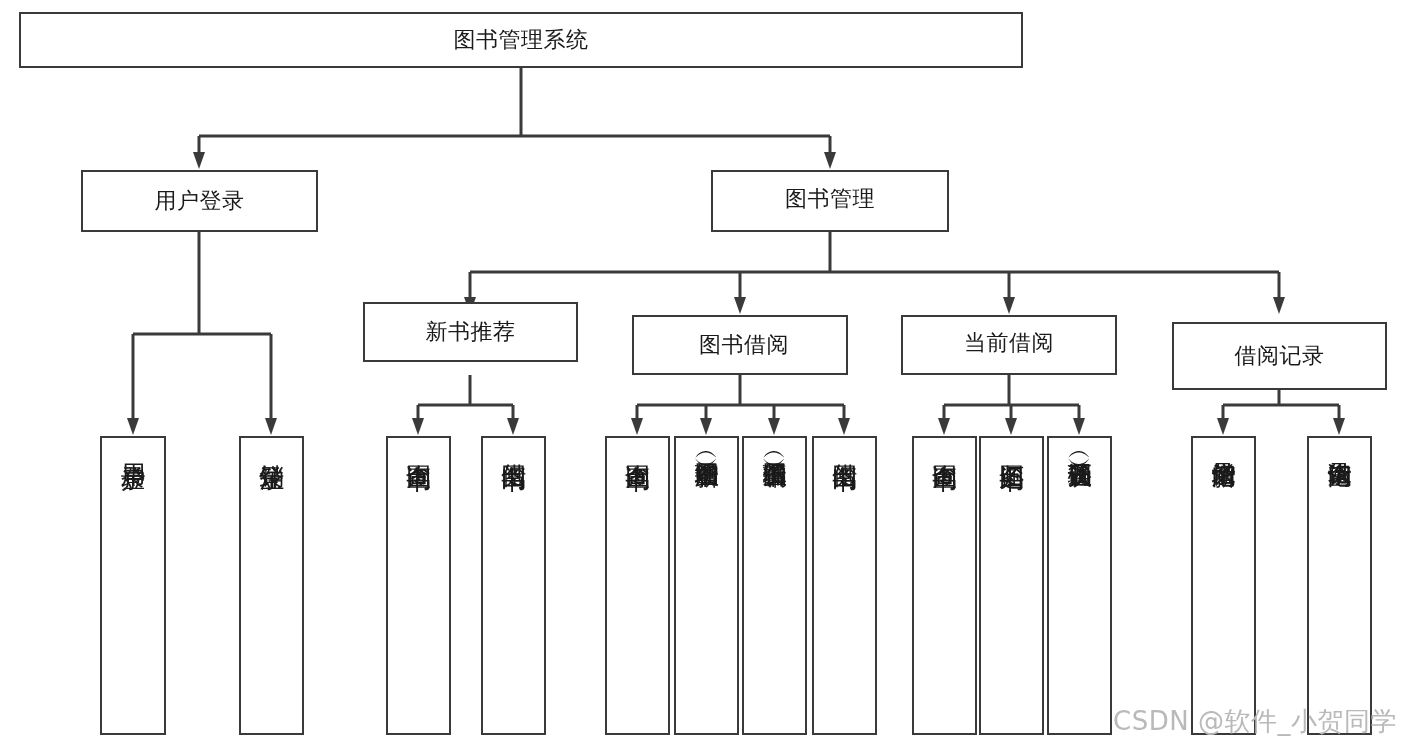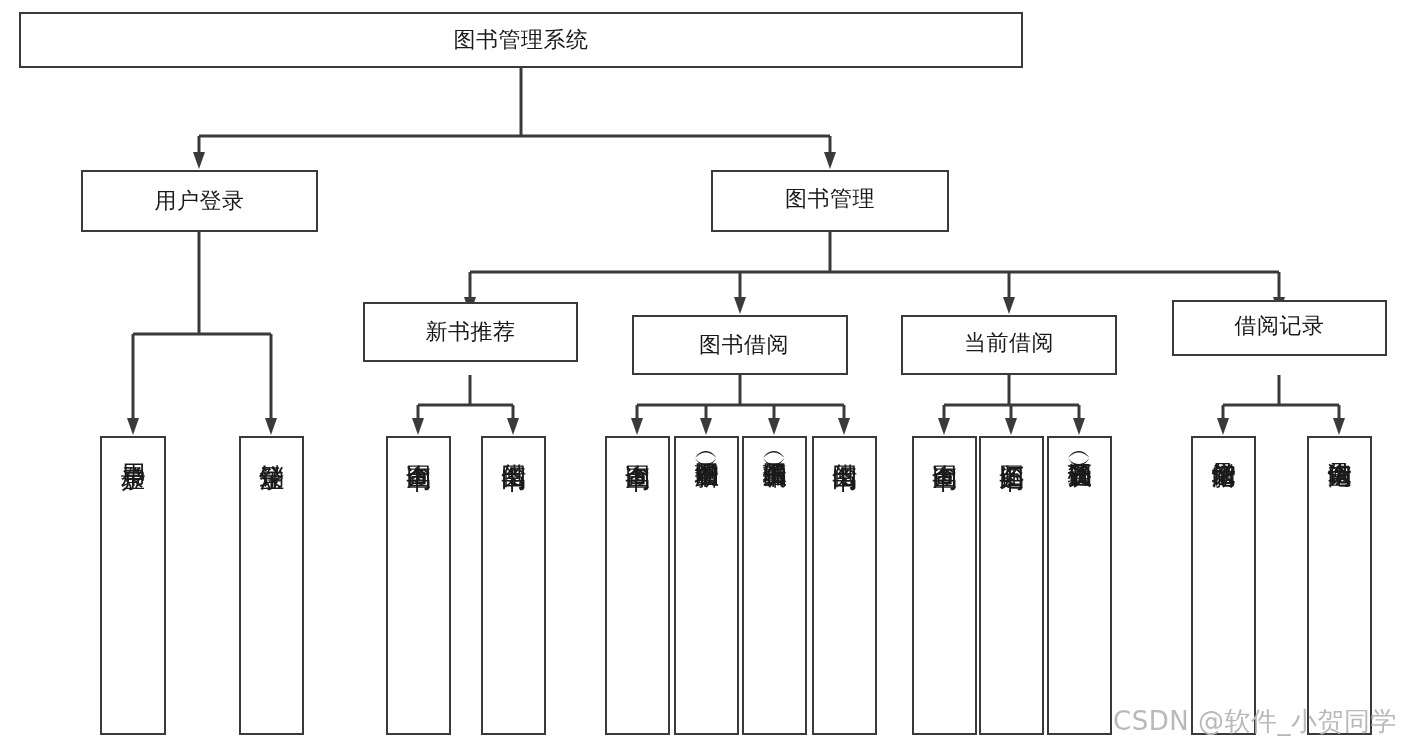--- a/index.html
+++ b/index.html
@@ -164,21 +164,21 @@
 
   <div class="node horiz" style="left:363px; top:302px; width:215px; height:60px;">
     <span class="node-label">新书推荐</span>
   </div>
   <div class="node horiz" style="left:632px; top:315px; width:216px; height:60px;padding-left:8px;">
     <span class="node-label">图书借阅</span>
   </div>
   <div class="node horiz" style="left:901px; top:315px; width:216px; height:60px;font-family:Liberation Mono, monospace;">
     <span class="node-label">当前借阅</span>
   </div>
-  <div class="node horiz" style="left:1172px; top:300px; width:215px; height:56px;font-family:Liberation Mono, monospace;">
+  <div class="node horiz" style="left:1172px; top:322px; width:215px; height:68px;">
     <span class="node-label">借阅记录</span>
   </div>
 
   <div class="node vert" style="left:100px; top:436px; width:66px; height:299px;">
     <span class="node-label">用户登录</span>
   </div>
   <div class="node vert" style="left:239px; top:436px; width:65px; height:299px;">
     <span class="node-label">注销登录</span>
   </div>
 

